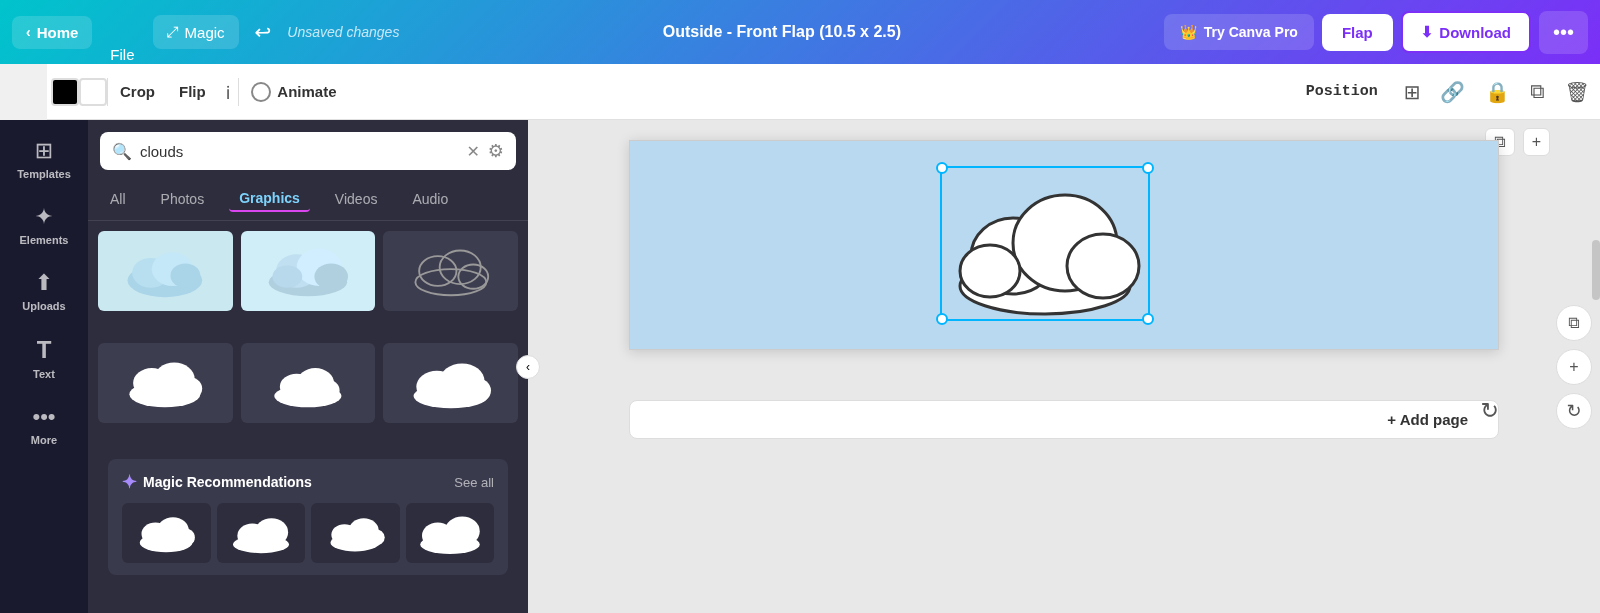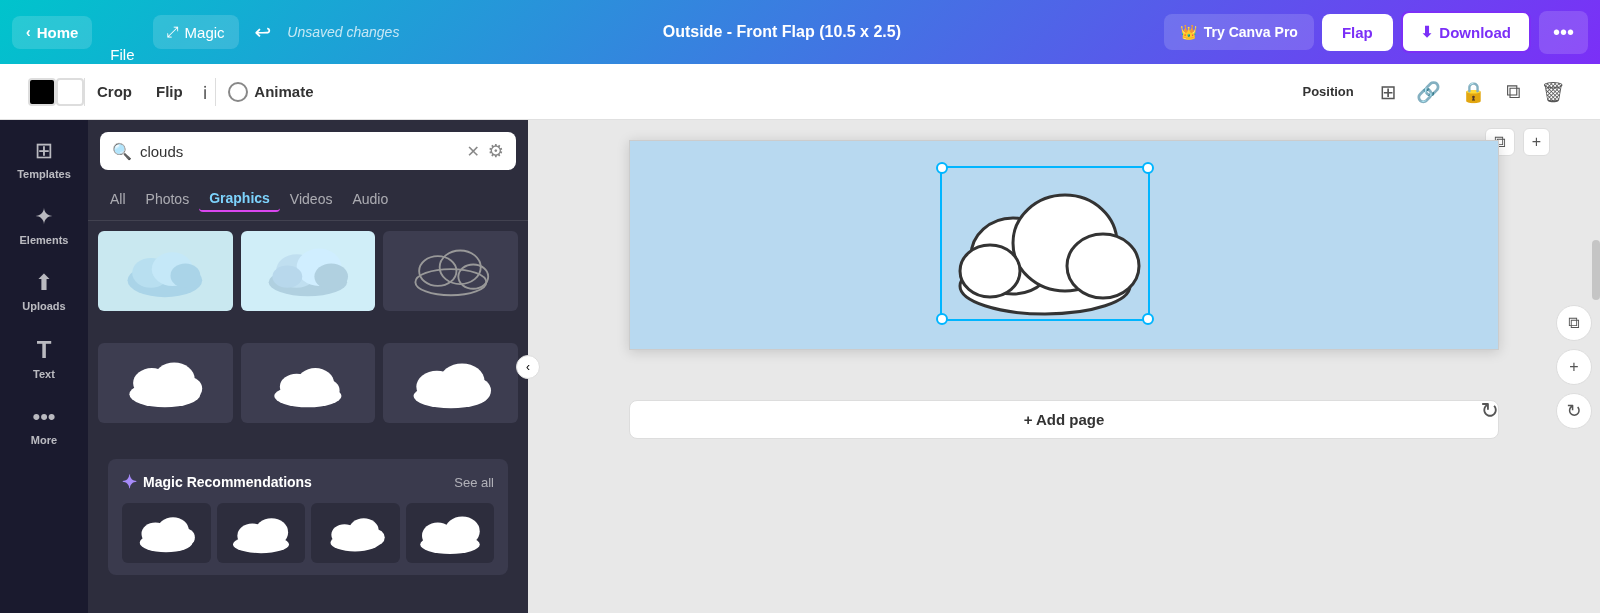--- a/index.html
+++ b/index.html
@@ -51,42 +51,42 @@
     }
     .btn-more {
       background: rgba(255,255,255,0.15); border: none; border-radius: 8px;
       color: white; font-size: 20px; padding: 10px 14px; cursor: pointer;
     }
 
     
     .toolbar {
       display: flex; align-items: center; height: 56px;
       background: white; border-bottom: 1px solid #e0e0e0;
-      padding: 0 28px; gap: 0;
+      padding: 0 4px; gap: 0; margin-left: 47px;
     }
     .color-swatch-black {
       width: 28px; height: 28px; background: #000; border-radius: 4px; cursor: pointer; border: 2px solid #ddd;
     }
     .color-swatch-white {
       width: 28px; height: 28px; background: #fff; border-radius: 4px; cursor: pointer; border: 2px solid #ddd;
     }
     .toolbar-divider { width: 1px; height: 28px; background: #ddd; }
     .toolbar-btn {
       background: none; border: none; font-size: 15px; font-weight: 600; color: #333; padding: 6px 12px; cursor: pointer; border-radius: 6px;
     }
     .toolbar-icon-btn {
       background: none; border: none; font-size: 18px; color: #555; padding: 6px 8px; cursor: pointer; border-radius: 6px;
     }
     .toolbar-animate {
       display: flex; align-items: center; gap: 6px;
       background: none; border: none; font-size: 15px; font-weight: 600; color: #333; padding: 6px 12px; cursor: pointer; border-radius: 6px;
     }
     .toolbar-right { margin-left: auto; display: flex; align-items: center; gap: 8px; }
     .toolbar-right-btn {
-      background: none; border: none; font-size: 13px; font-weight: 600; color: #333; padding: 6px 12px; cursor: pointer;
+      background: none; border: none; font-size: 15px; font-weight: 600; color: #333; padding: 6px 12px; cursor: pointer; font-family: Liberation Mono, monospace;
     }
     .toolbar-icon-sm {
       background: none; border: none; font-size: 20px; color: #555; padding: 6px; cursor: pointer;
     }
 
     
     .main-layout { display: flex; height: calc(613px - 64px - 56px); }
 
     
     .sidebar-narrow {
@@ -111,21 +111,21 @@
       background: white; border-radius: 8px; padding: 8px 12px;
     }
     .search-input {
       flex: 1; border: none; outline: none; font-size: 15px; background: transparent; color: #333;
     }
     .search-icon { color: #888; font-size: 16px; }
     .clear-btn { background: none; border: none; color: #888; font-size: 16px; cursor: pointer; }
     .filter-btn { background: none; border: none; color: #888; font-size: 18px; cursor: pointer; }
 
     .filter-tabs {
-      display: flex; gap: 0; padding: 8px 12px; border-bottom: 1px solid rgba(255,255,255,0.1);
+      display: flex; gap: 15px; padding: 8px 12px; border-bottom: 1px solid rgba(255,255,255,0.1);
     }
     .filter-tab {
       background: none; border: none; color: rgba(255,255,255,0.6); font-size: 14px; font-weight: 500;
       padding: 4px 10px; cursor: pointer; border-radius: 4px;
     }
     .filter-tab.active {
       color: #7dd3fc; font-weight: 700; border-bottom: 2px solid #d946ef;
     }
 
     .results-grid {
@@ -201,21 +201,21 @@
     }
 
     .rotate-handle {
       position: absolute; bottom: -40px; left: 50%; transform: translateX(-50%);
       font-size: 20px; cursor: pointer; color: #555;
     }
 
     .add-page-btn {
       margin-top: 16px; background: white; border: 1px solid #ddd; border-radius: 8px;
       padding: 10px 30px; font-size: 15px; font-weight: 600; color: #333; cursor: pointer;
-      width: 870px; text-align: center;
+      width: 870px; text-align: right;
     }
 
     
     .canvas-right-tools {
       position: absolute; right: 8px; top: 50%; transform: translateY(-50%);
       display: flex; flex-direction: column; gap: 8px;
     }
     .right-tool-btn {
       background: white; border: 1px solid #ddd; border-radius: 50%;
       width: 36px; height: 36px; display: flex; align-items: center; justify-content: center;

